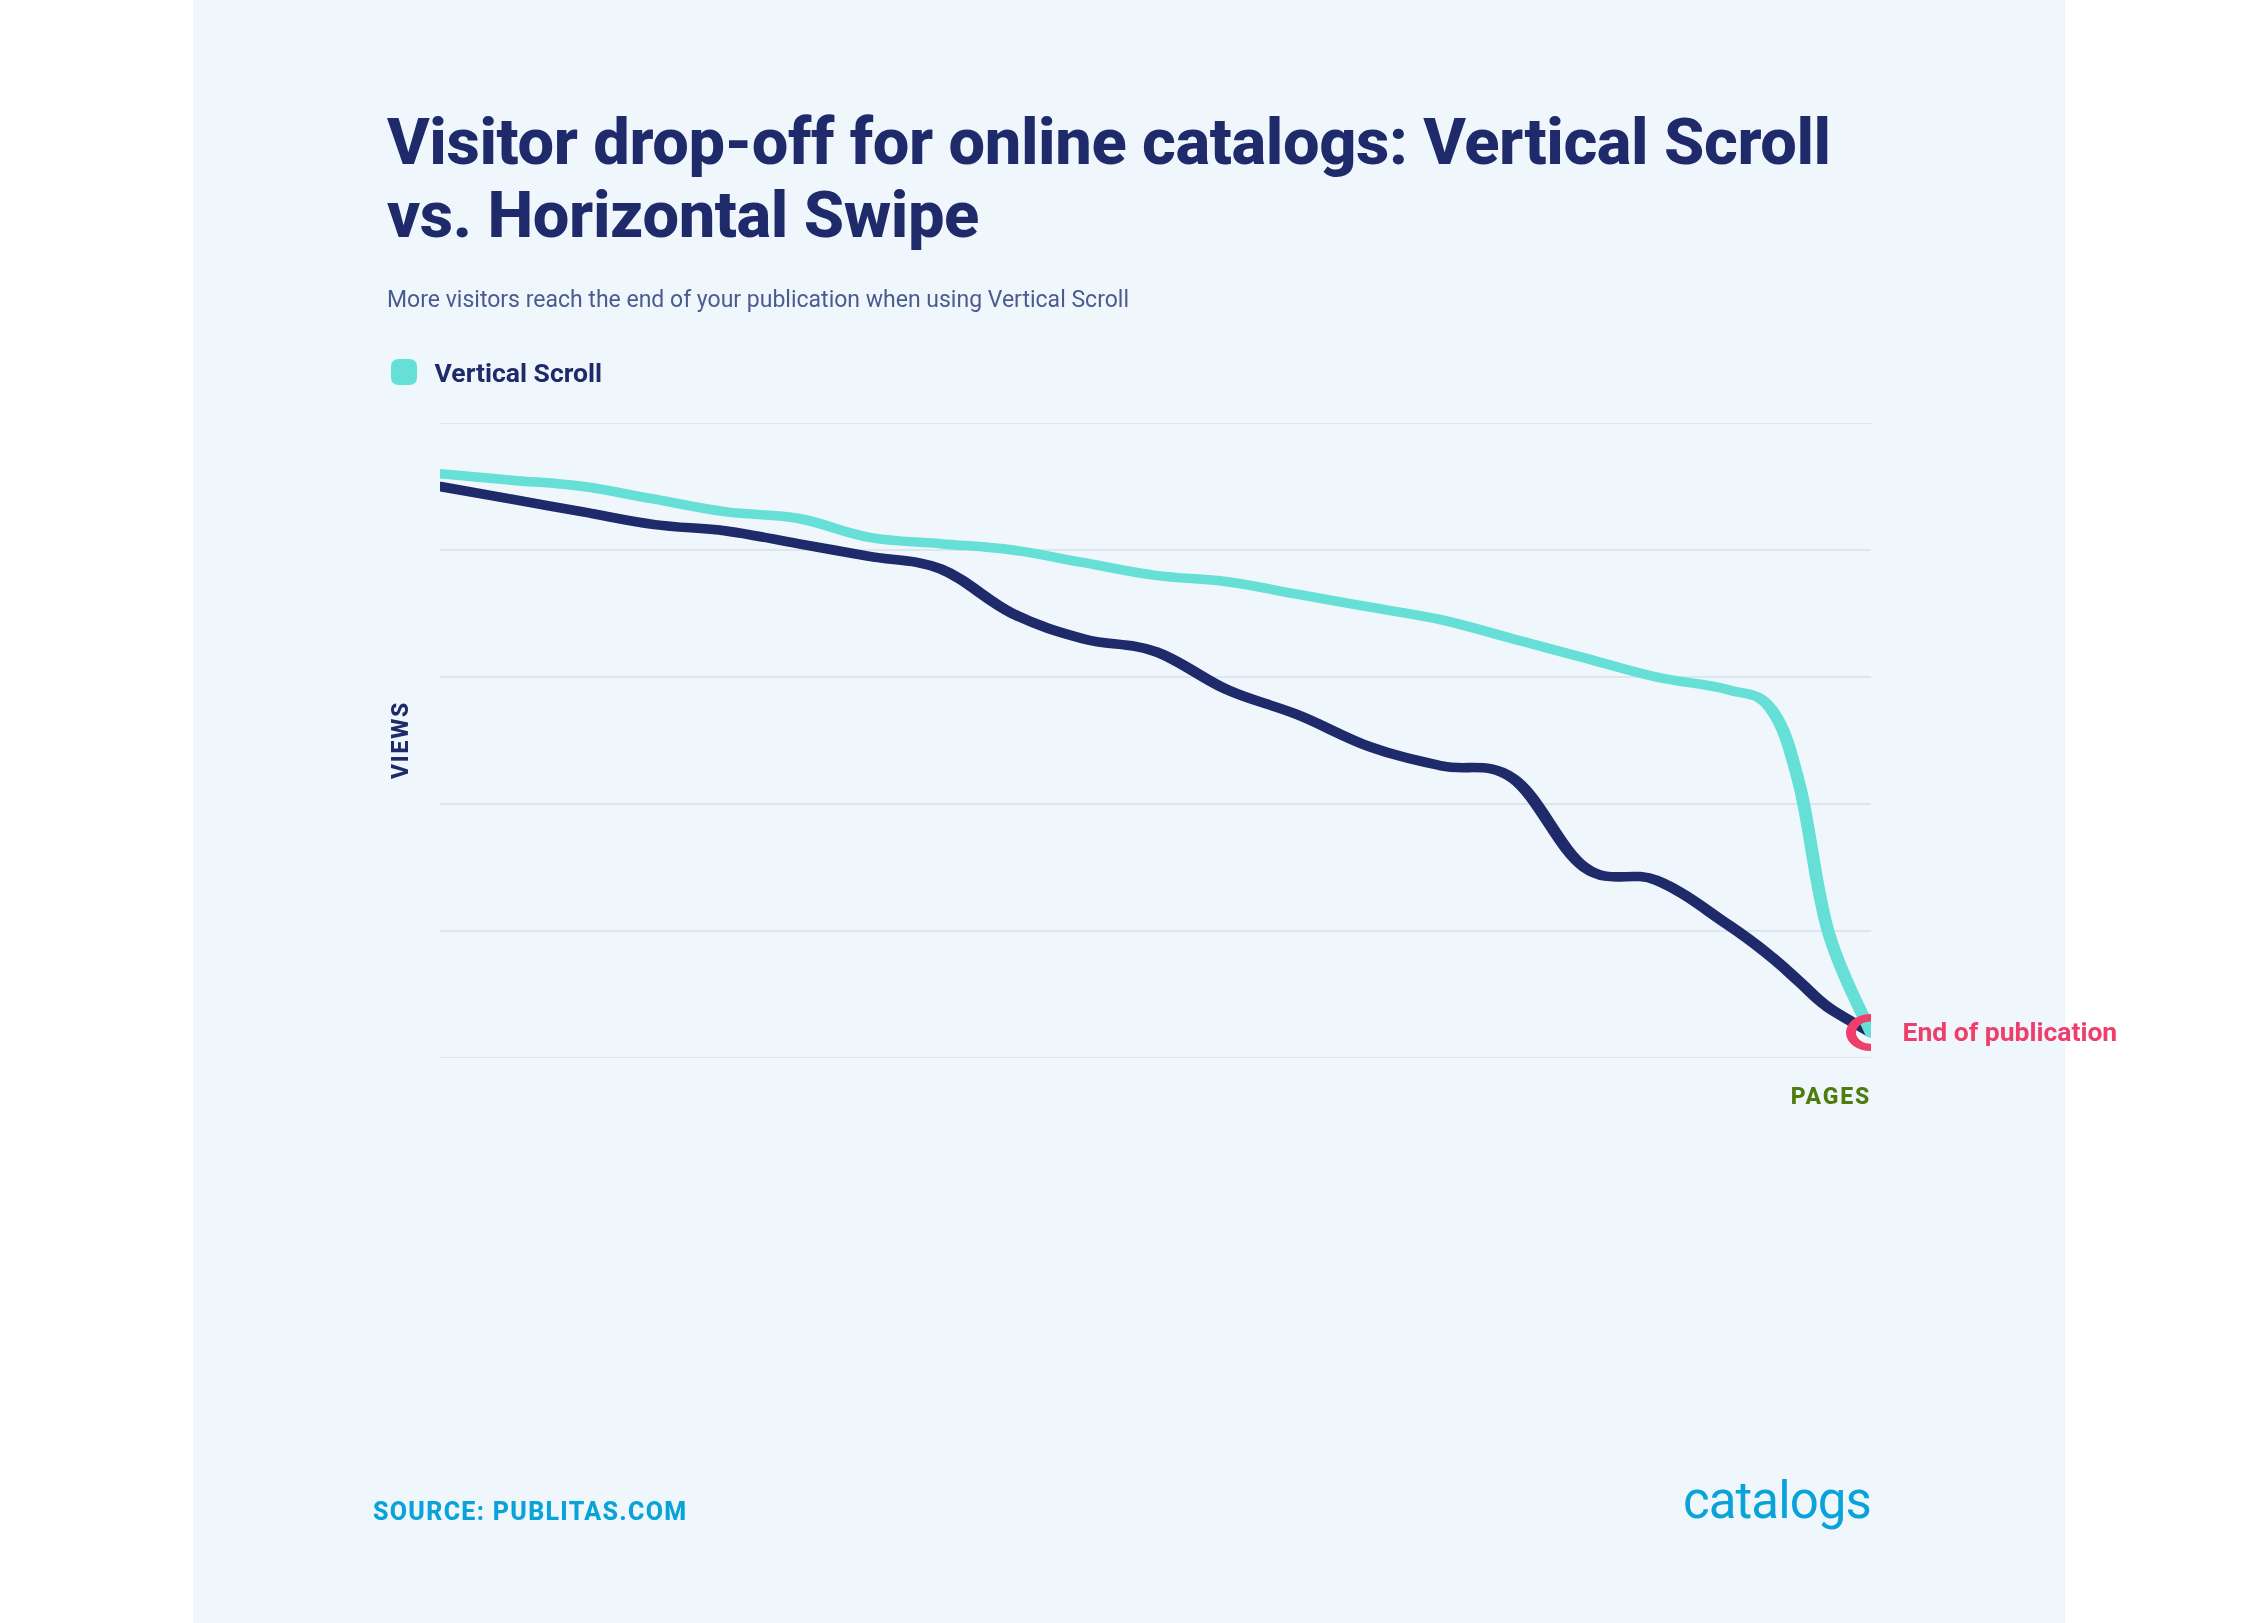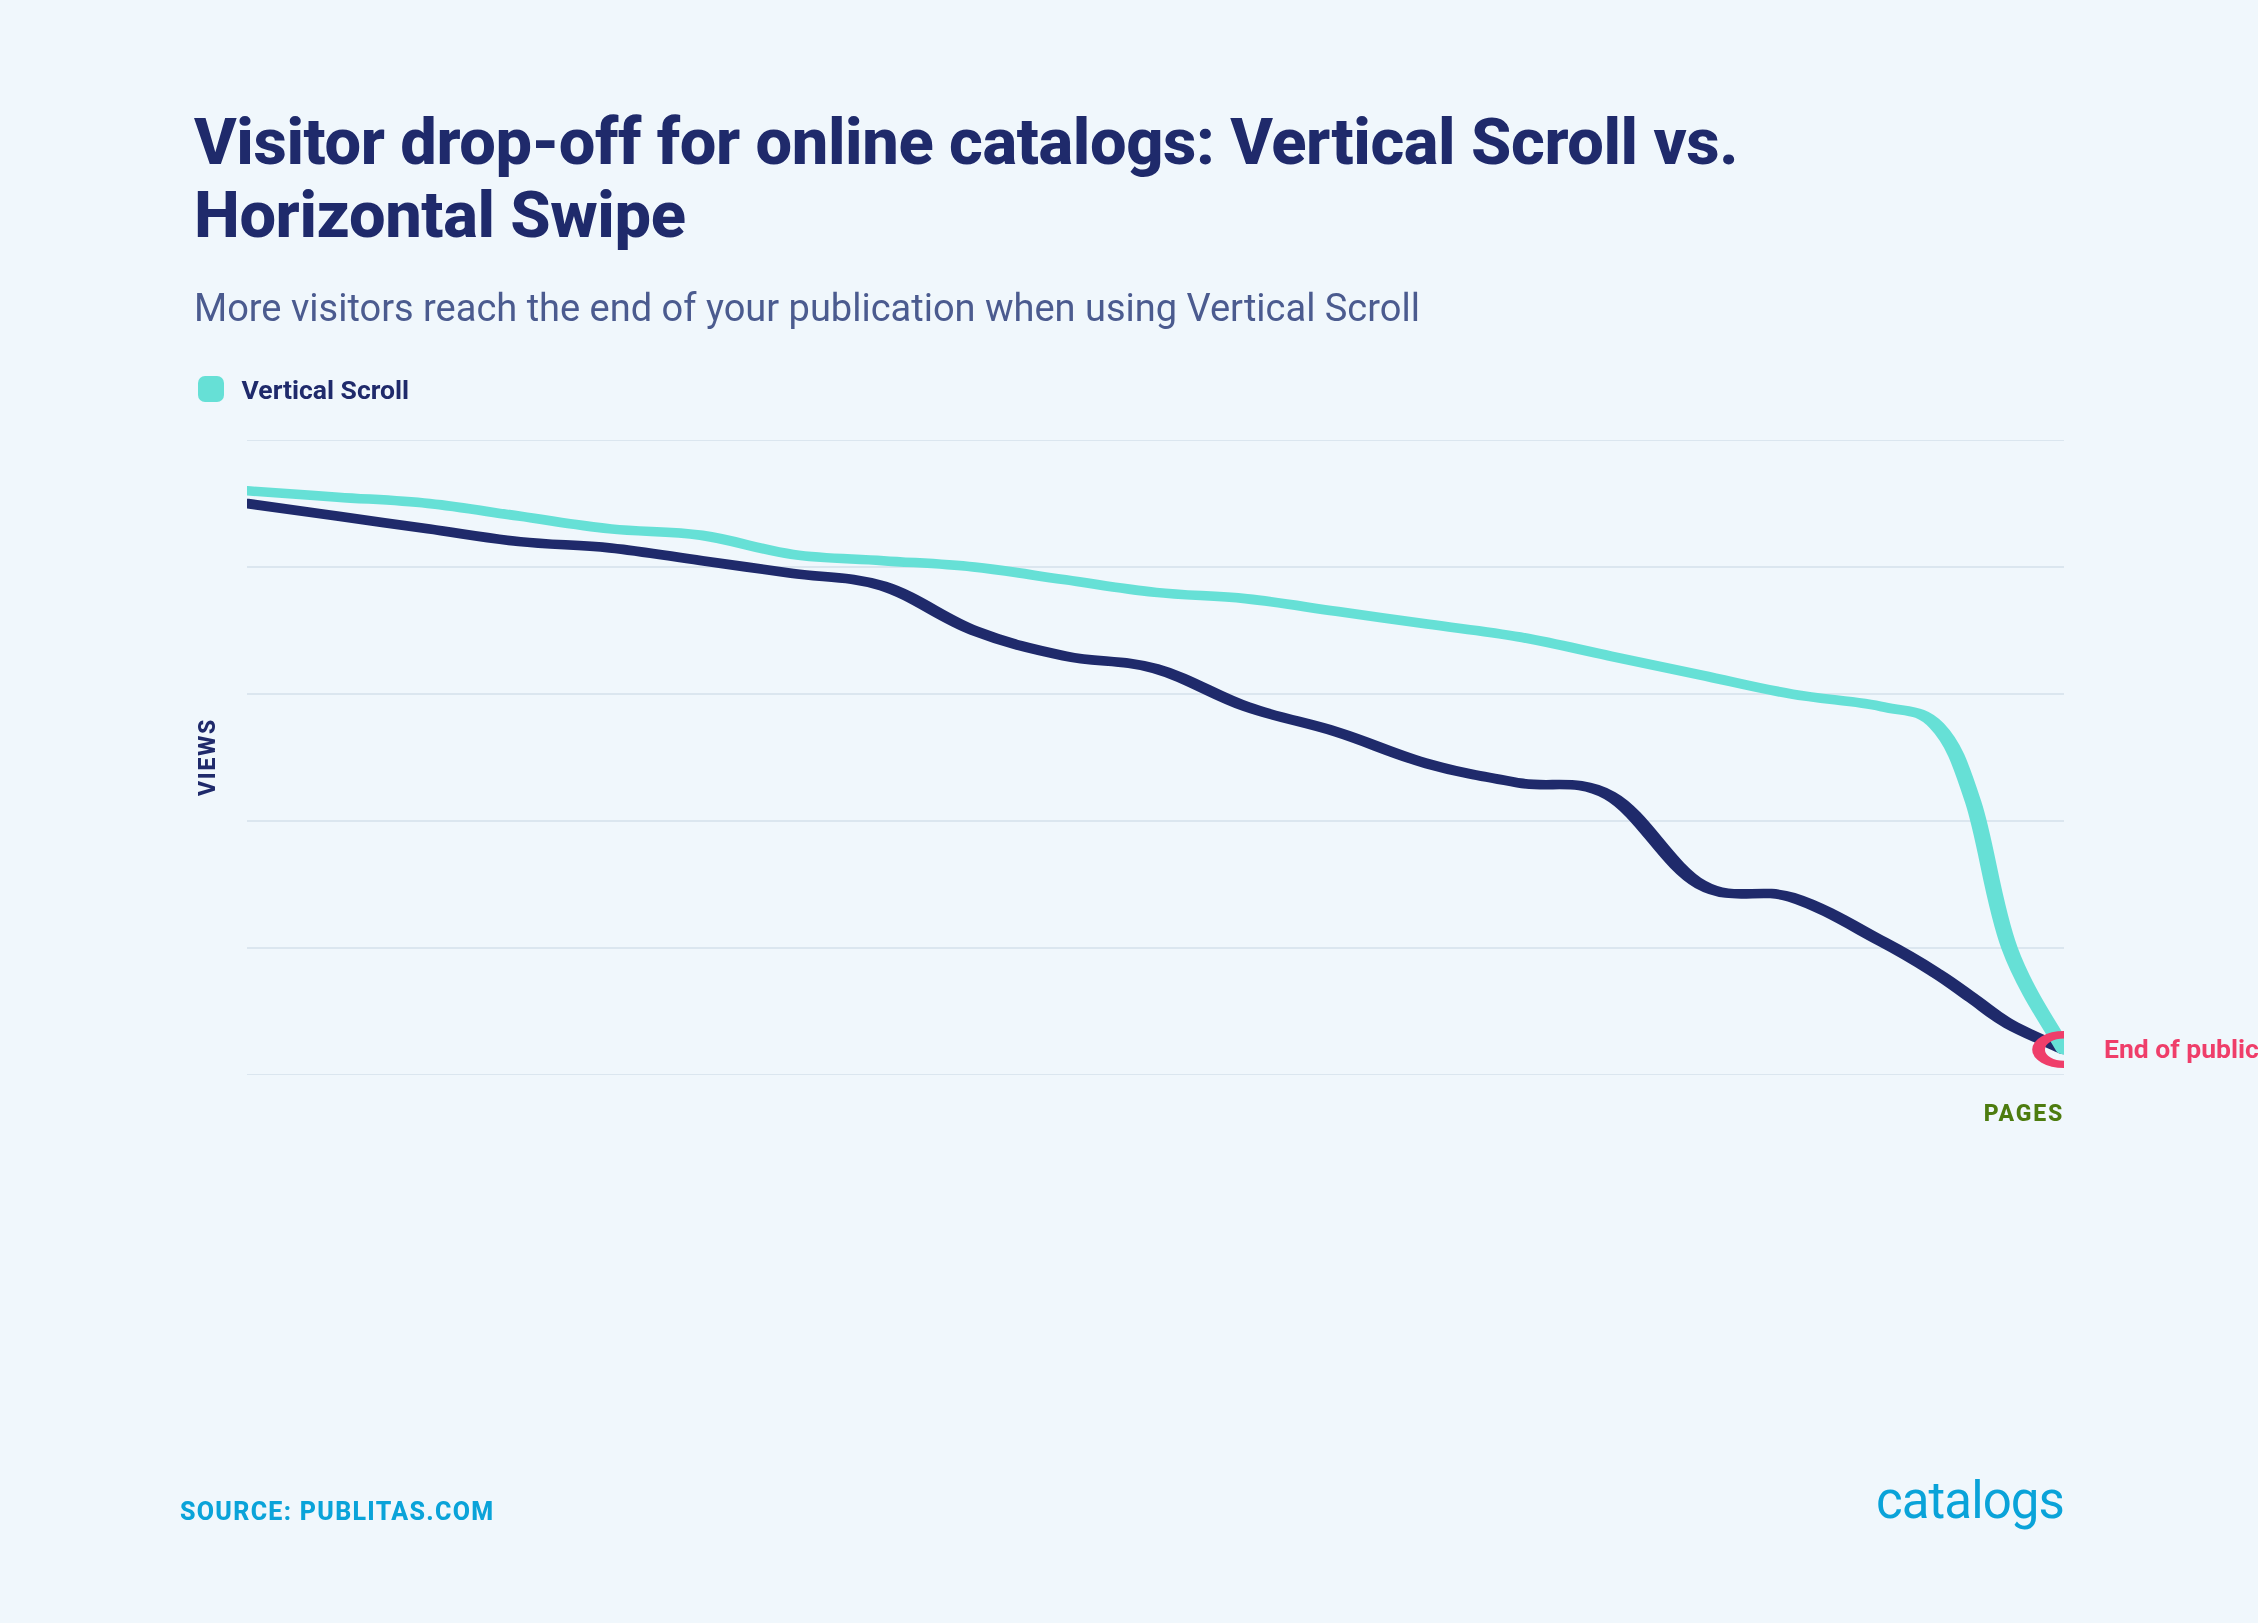--- a/index.html
+++ b/index.html
@@ -6,37 +6,37 @@
   html, body { width: 100%; height: 100%; }
   body {
     font-family: -apple-system, BlinkMacSystemFont, "Segoe UI", Roboto, Helvetica, Arial, sans-serif;
     background: #ffffff;
     display: flex;
     align-items: flex-start;
     justify-content: center;
   }
   .card {
     background: #f0f7fc;
-    width: 2258px;
+    width: 1872px;
     height: 1623px;
     position: relative;
     padding: 106px 194px 88px 194px;
   }
   .title {
     color: #1f2a6b;
     font-weight: 800;
     font-size: 65px;
     line-height: 1.12;
     letter-spacing: -0.4px;
     margin-bottom: 34px;
     max-width: 1720px;
   }
   .subtitle {
     color: #4b5b8f;
-    font-size: 38px;
+    font-size: 23px;
     font-weight: 400;
     margin-bottom: 44px;
   }
   .legend {
     display: flex;
     flex-direction: column;
     gap: 16px;
     margin-bottom: 35px;
     margin-left: 3.5px;
   }

